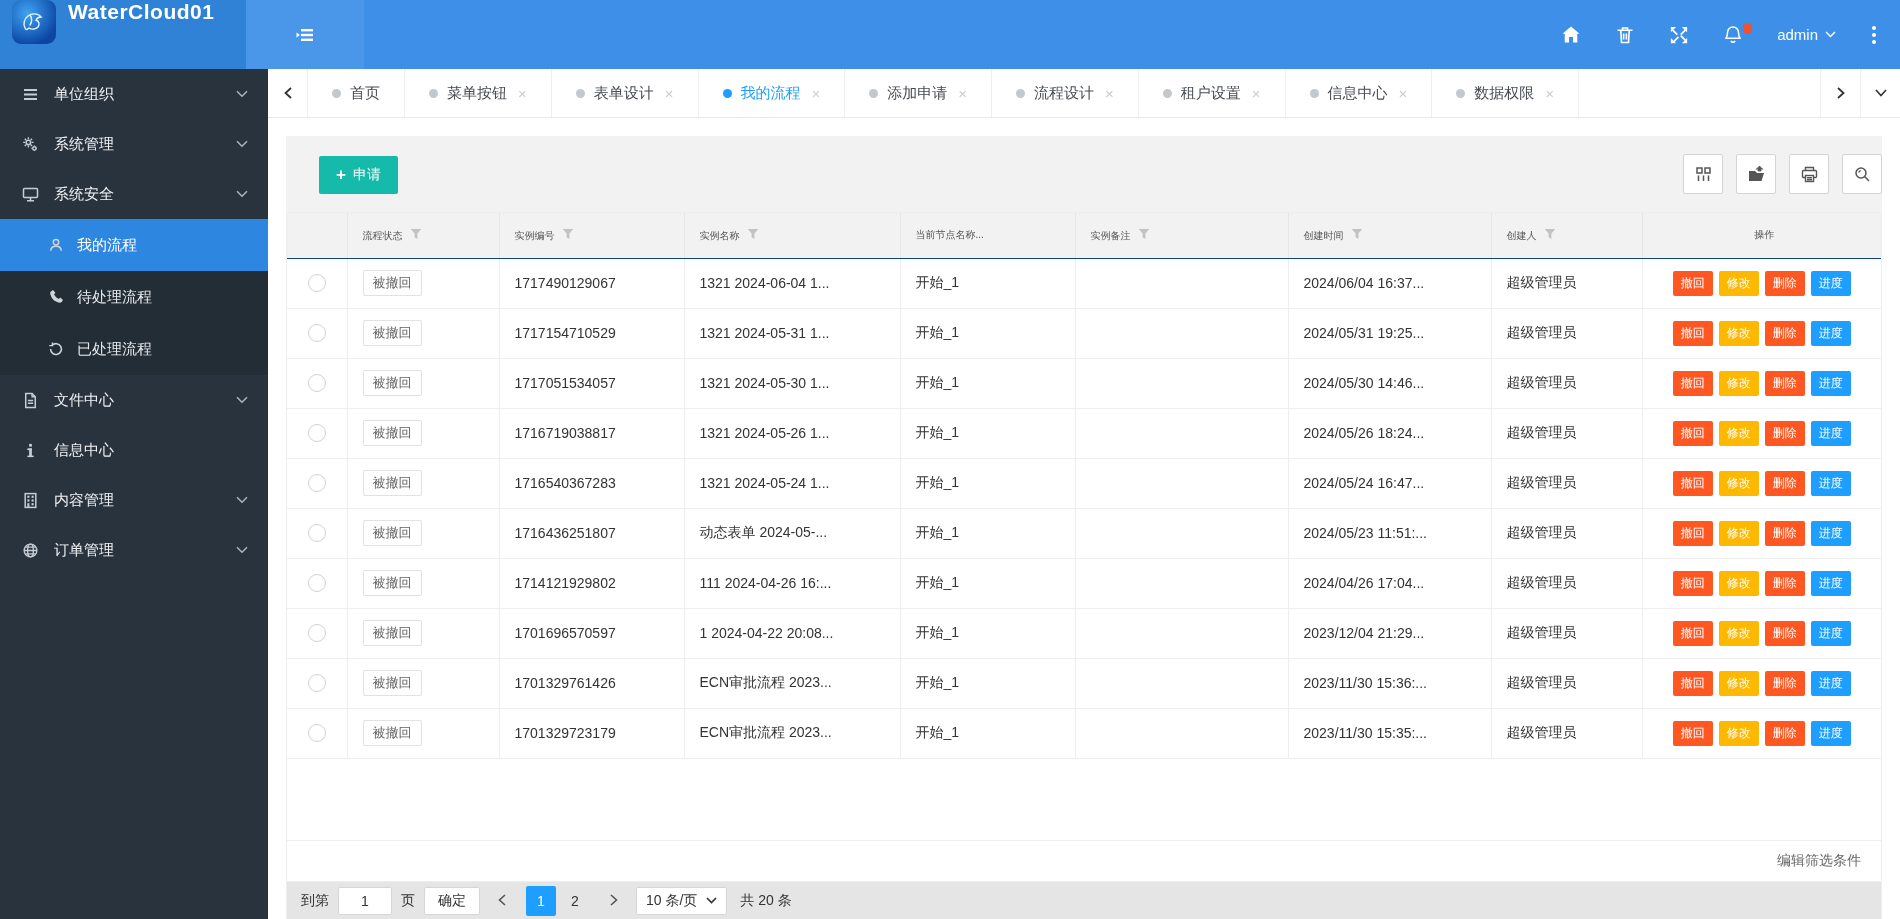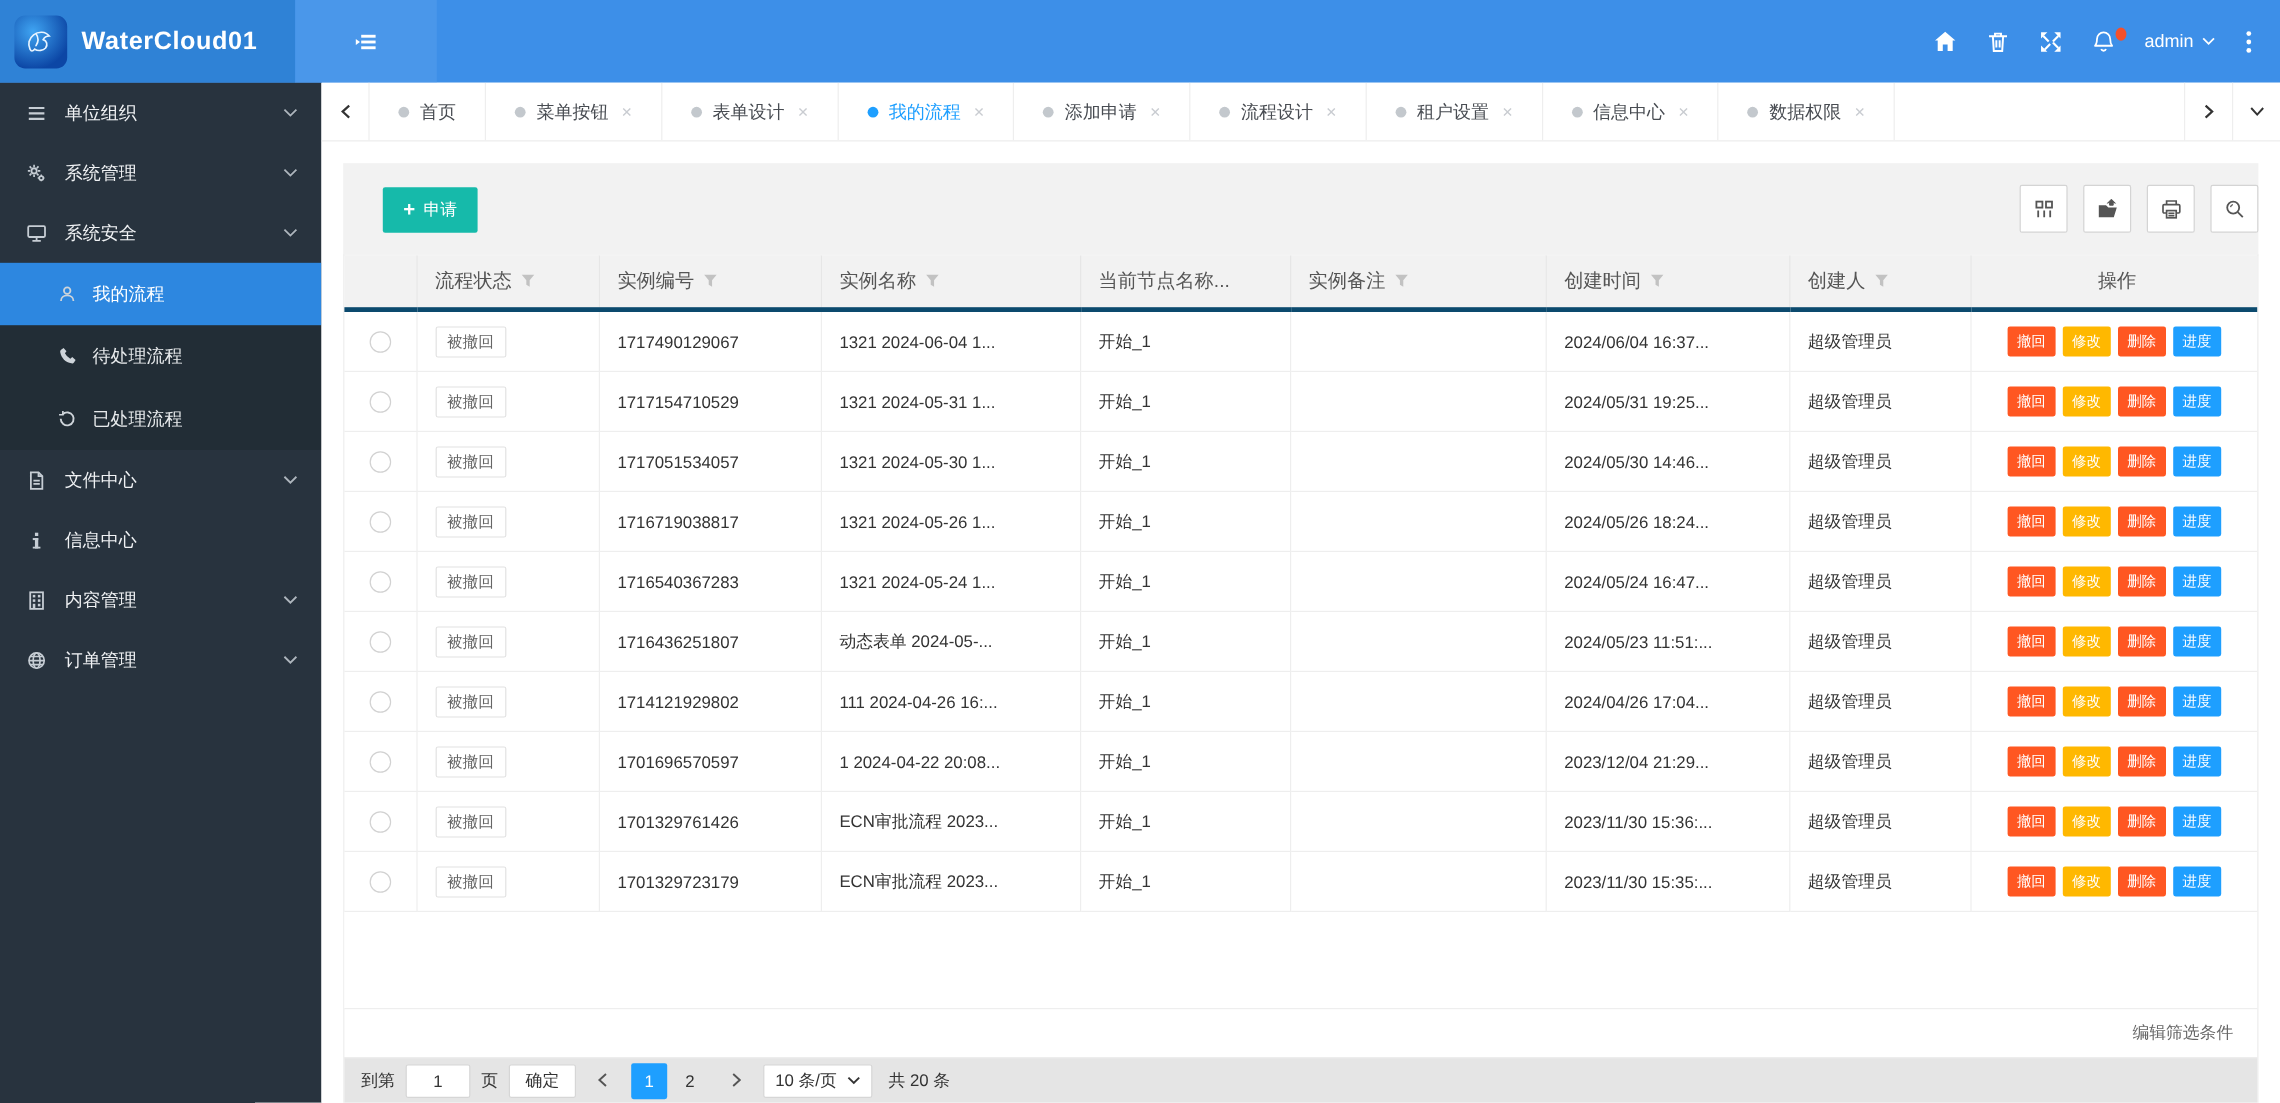--- a/index.html
+++ b/index.html
@@ -2,29 +2,29 @@
 <html><head>
 <meta charset="utf-8">
 <style>
   * { margin:0; padding:0; box-sizing:border-box; }
   html,body { width:1900px; height:919px; overflow:hidden; }
   body { font-family:"Liberation Sans","DejaVu Sans",sans-serif; font-size:14px; color:#333; background:#fff; }
   .app { width:1900px; height:919px; display:flex; flex-direction:column; }
 
   
   .header { height:69px; background:#3d8fe8; display:flex; align-items:stretch; flex:none; }
-  .brand { width:246px; background:#2f82d6; display:flex; align-items:center; padding-left:12px; gap:12px; flex:none; }
+  .brand { width:246px; background:#2f82d6; display:flex; align-items:flex-start; padding-left:12px; gap:12px; flex:none; }
   .logo { width:44px; height:44px; border-radius:9px; background:radial-gradient(circle at 35% 30%, #3fa4f2, #0c46a5 75%); display:flex; align-items:center; justify-content:center; flex:none; }
   .logo svg { width:30px; height:30px; }
   .app-title { color:#fff; font-size:21px; font-weight:bold; letter-spacing:.5px; }
   .fold-btn { width:118px; background:#4a97ea; display:flex; align-items:center; justify-content:center; cursor:pointer; }
   .fold-btn svg { width:22px; height:22px; color:#fff; }
   .top-tab { min-width:112px; padding:0 22px; background:#1063b2; color:#fff; font-size:16px; display:flex; align-items:center; justify-content:center; }
   .header-spacer { flex:1; }
-  .top-icons { display:flex; align-items:center; gap:24px; padding-right:22px; color:#fff; }
+  .top-icons { display:flex; align-items:center; gap:34px; padding-right:22px; color:#fff; }
   .top-icon { width:20px; height:20px; position:relative; cursor:pointer; color:#fff; }
   .top-icon svg { width:20px; height:20px; }
   .bell-dot { position:absolute; right:-9px; top:-2px; width:9px; height:11px; border-radius:50%; background:#f4502c; }
   .user-box { display:flex; align-items:center; gap:7px; color:#fff; font-size:15px; cursor:pointer; }
   .user-box svg { width:11px; height:7px; }
   .kebab { display:flex; flex-direction:column; gap:3px; cursor:pointer; padding:0 2px; }
   .kebab i { width:4px; height:4px; border-radius:50%; background:#fff; }
 
   
   .body-row { flex:1; display:flex; min-height:0; }
@@ -59,21 +59,21 @@
   .card { background:#f2f2f2; height:100%; display:flex; flex-direction:column; }
   .card-top { padding:20px 0 18px 33px; position:relative; flex:none; }
   .btn-apply { display:inline-flex; align-items:center; gap:7px; height:38px; padding:0 17px; background:#16baaa; color:#fff; border:none; border-radius:2px; font-size:14px; cursor:pointer; font-family:inherit; }
   .btn-apply .plus { font-size:17px; font-weight:bold; }
   .card-tools { position:absolute; right:0; top:18px; display:flex; gap:13px; }
   .tool-btn { width:40px; height:40px; background:#fff; border:1px solid #d4d4d4; border-radius:2px; display:flex; align-items:center; justify-content:center; color:#555; cursor:pointer; }
   .tool-btn svg { width:19px; height:19px; }
 
   .table-wrap { flex:1; background:#fff; border:1px solid #eee; border-bottom:none; display:flex; flex-direction:column; min-height:0; }
   table { width:100%; border-collapse:collapse; table-layout:fixed; flex:none; }
-  th { height:45px; background:#f2f2f2; color:#555; font-weight:normal; font-size:16px; text-align:left; padding:0 10px 0 15px; border-bottom:4px solid #0c4a6e; border-right:1px solid #e6e6e6; white-space:nowrap; }
+  th { height:45px; background:#f2f2f2; color:#555; font-weight:normal; font-size:10px; text-align:left; padding:0 10px 0 15px; border-bottom:1px solid #0c4a6e; border-right:1px solid #e6e6e6; white-space:nowrap; }
   th:last-child { border-right:none; text-align:center; }
   th .funnel { display:inline-block; margin-left:7px; vertical-align:-1px; }
   td { height:48px; font-size:14px; color:#333; padding:0 10px 0 15px; border-bottom:1px solid #eee; border-right:1px solid #eee; white-space:nowrap; overflow:hidden; text-overflow:ellipsis; }
   td:last-child { border-right:none; text-align:center; padding:0 4px; }
   td.radio-cell { text-align:center; padding:0; }
   .radio { display:inline-block; width:18px; height:18px; border:1px solid #d2d2d2; border-radius:50%; background:#fff; vertical-align:middle; cursor:pointer; }
   .badge { display:inline-block; padding:3px 9px; border:1px solid #e2e2e2; border-radius:2px; background:#fff; color:#666; font-size:13px; }
   .act-btn { display:inline-block; height:25px; line-height:25px; padding:0 8px; margin:12px 3px; border:none; border-radius:2px; color:#fff; font-size:12px; cursor:pointer; font-family:inherit; }
   .act-0,.act-2 { background:#ff5722; }
   .act-1 { background:#ffb800; }

